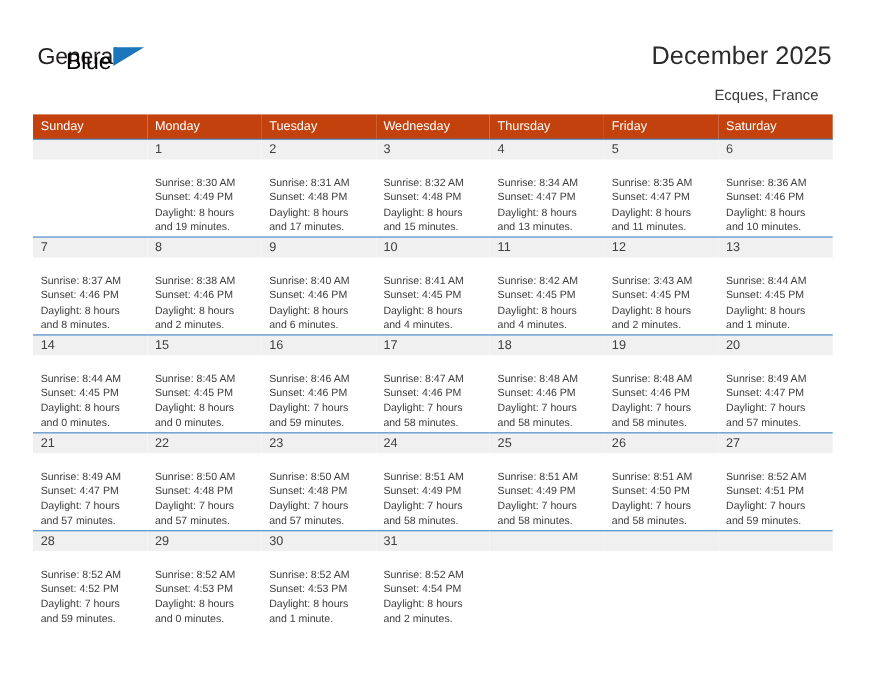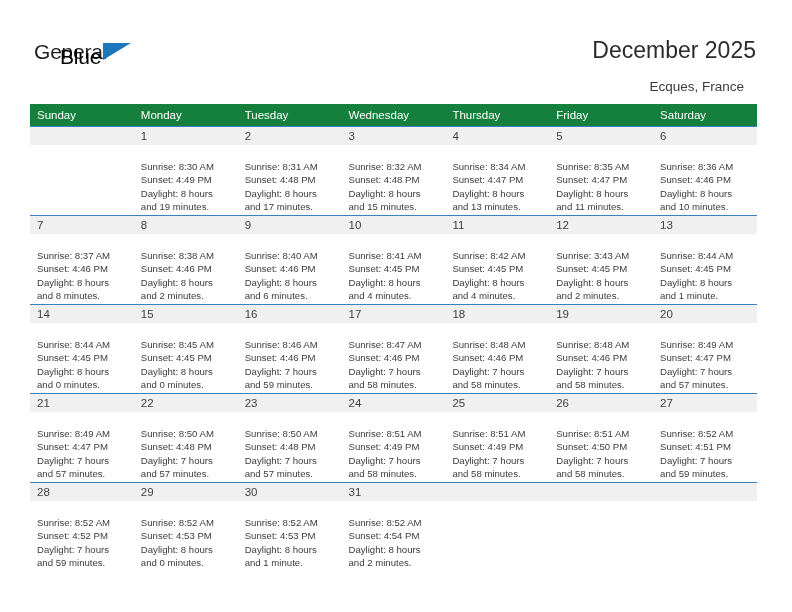--- a/index.html
+++ b/index.html
@@ -64,21 +64,21 @@
   }
 
   
   .calendar {
     position: absolute;
     left: 30px; top: 104px;
     width: 727px;
   }
   table.cal { width: 727px; border-collapse: collapse; table-layout: fixed; }
   table.cal th {
-    background: #15803d;
+    background: #c2410c;
     color: #ffffff;
     font-size: 11.5px;
     font-weight: normal;
     text-align: left;
     padding: 5px 0 5px 7px;
     height: 22px;
   }
   table.cal td {
     vertical-align: top;
     width: 103.857px;

